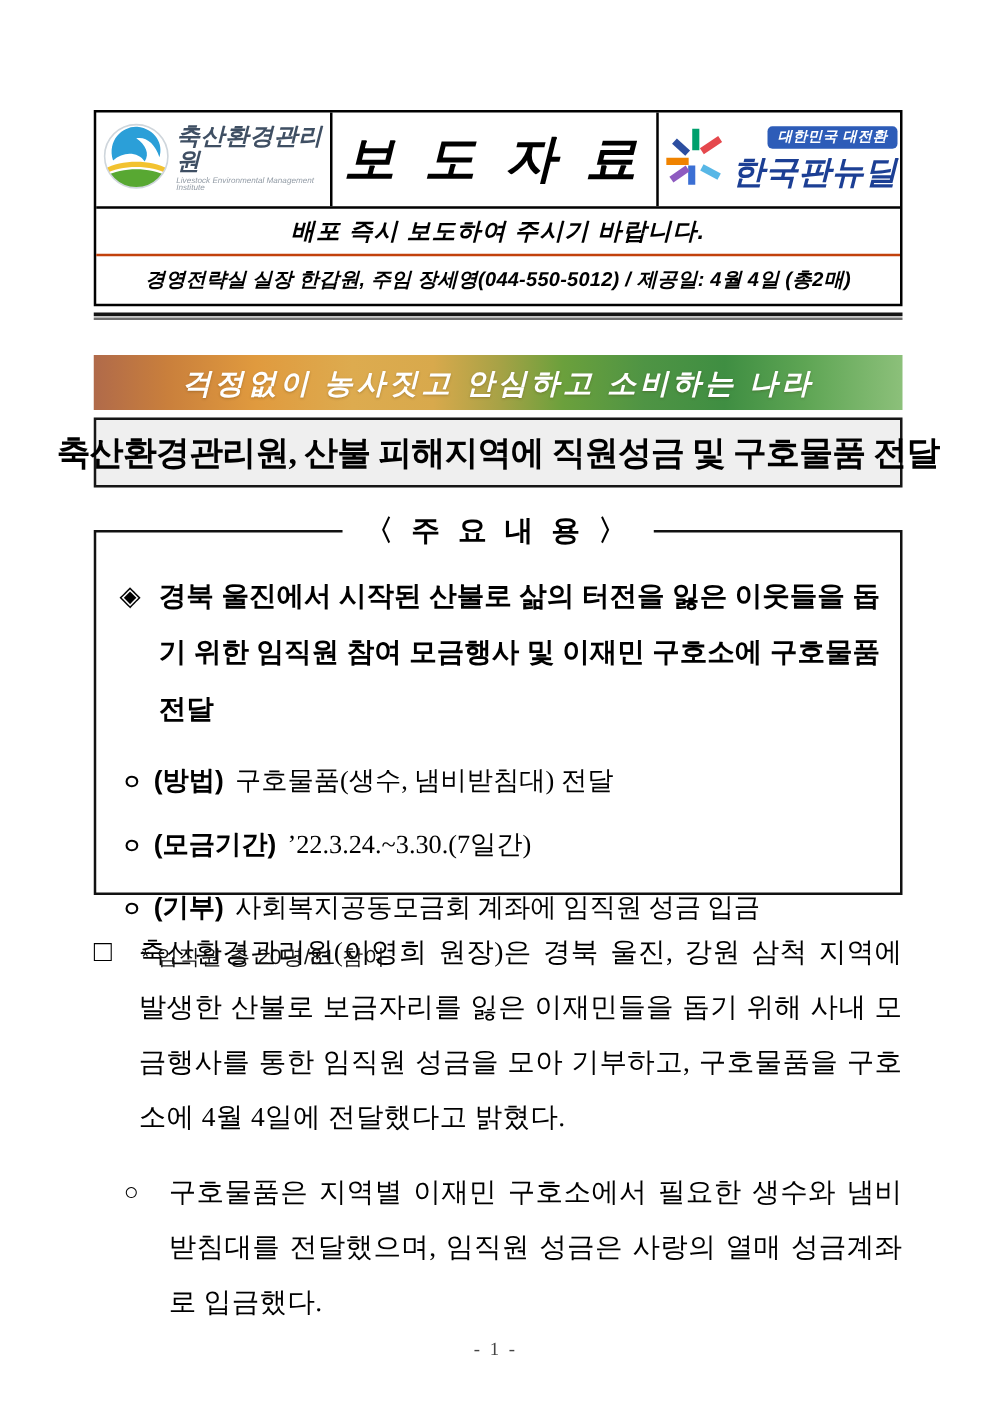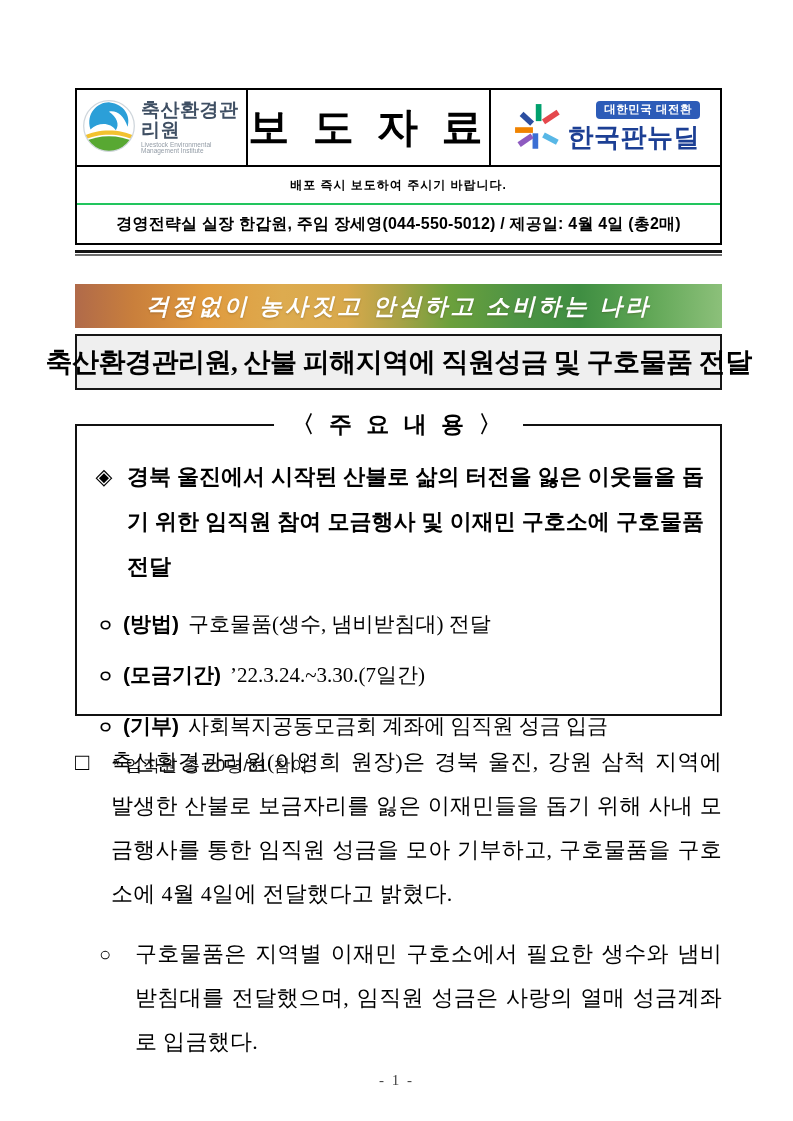--- a/index.html
+++ b/index.html
@@ -6,41 +6,41 @@
   html,body { background:#ffffff; }
   .page {
     position:relative; width:793px; height:1121px; margin:0 auto;
     background:#ffffff; color:#000;
     font-family:"Liberation Sans","DejaVu Sans",sans-serif;
     overflow:hidden;
   }
   .content { position:absolute; left:75px; top:88px; width:647px; }
 
   
-  .header-table { border:2px solid #000; background:#fff; }
+  .header-table { border:2px solid #000; background:#fff;font-style:italic; }
   .row-logos { display:flex; align-items:stretch; height:77px; border-bottom:2px solid #000; }
   .cell-org { width:188px; display:flex; align-items:center; gap:5px; padding:4px 5px; }
   .org-texts { display:flex; flex-direction:column; line-height:1.05; }
   .org-name { font-size:19px; font-weight:800; color:#3f4f63; letter-spacing:0.5px; }
   .org-sub  { font-size:6.5px; color:#939ca6; margin-top:2px; }
   .cell-doctype {
     width:264px; border-left:2px solid #000; border-right:2px solid #000;
     display:flex; align-items:center; justify-content:center;
     font-size:41px; font-weight:900; letter-spacing:6px; white-space:nowrap;
   }
-  .cell-newdeal { flex:1; display:flex; align-items:center; justify-content:space-between; gap:5px; padding:20px; }
+  .cell-newdeal { flex:1; display:flex; align-items:center; justify-content:space-between; gap:5px; padding:2px; }
   .newdeal-texts { display:flex; flex-direction:column; align-items:flex-end; }
   .newdeal-badge {
     background:#2d5cb8; color:#fff; font-size:11.5px; font-weight:800;
     padding:1px 8px 2px; border-radius:4px; letter-spacing:0.5px; white-space:nowrap;
   }
   .newdeal-name { color:#1c3f94; font-size:26px; font-weight:900; letter-spacing:0.5px; margin-top:1px; white-space:nowrap; }
   .row-embargo {
     height:38px; display:flex; align-items:center; justify-content:center;
-    font-size:12px; font-weight:800; border-bottom:2px solid #22c55e; letter-spacing:1px;
+    font-size:19px; font-weight:800; border-bottom:2px solid #c2410c; letter-spacing:1px;
   }
   .row-contact {
     height:38px; display:flex; align-items:center; justify-content:center;
     font-size:16px; font-weight:700; letter-spacing:0.2px;
   }
 
   
   .double-rule { margin-top:5px; height:6px; border-top:3px solid #141414; border-bottom:2px solid #6e6e6e; }
 
   

